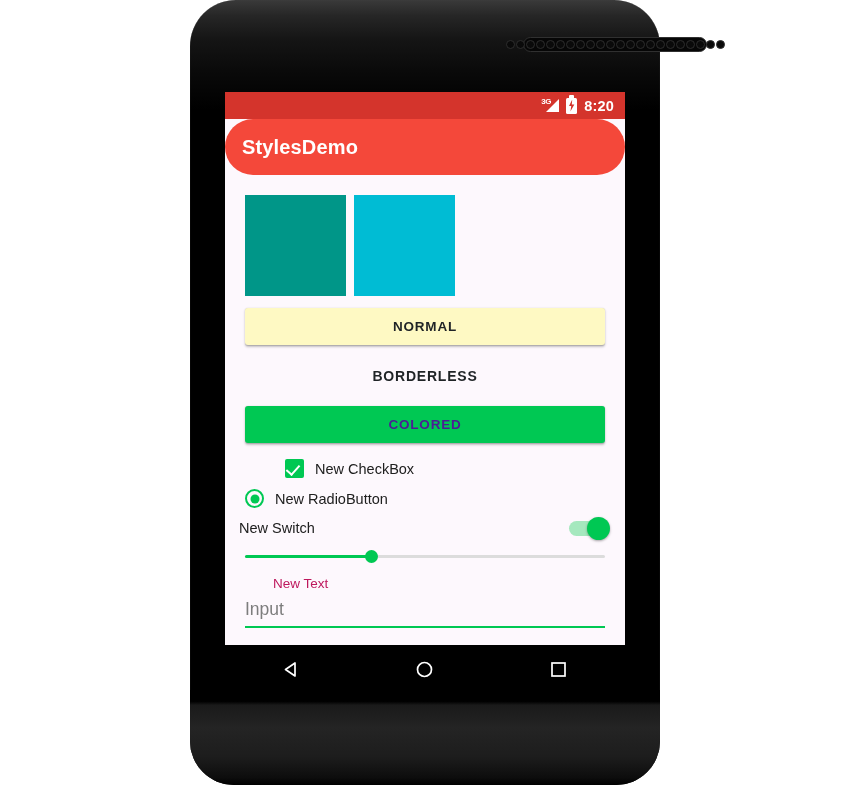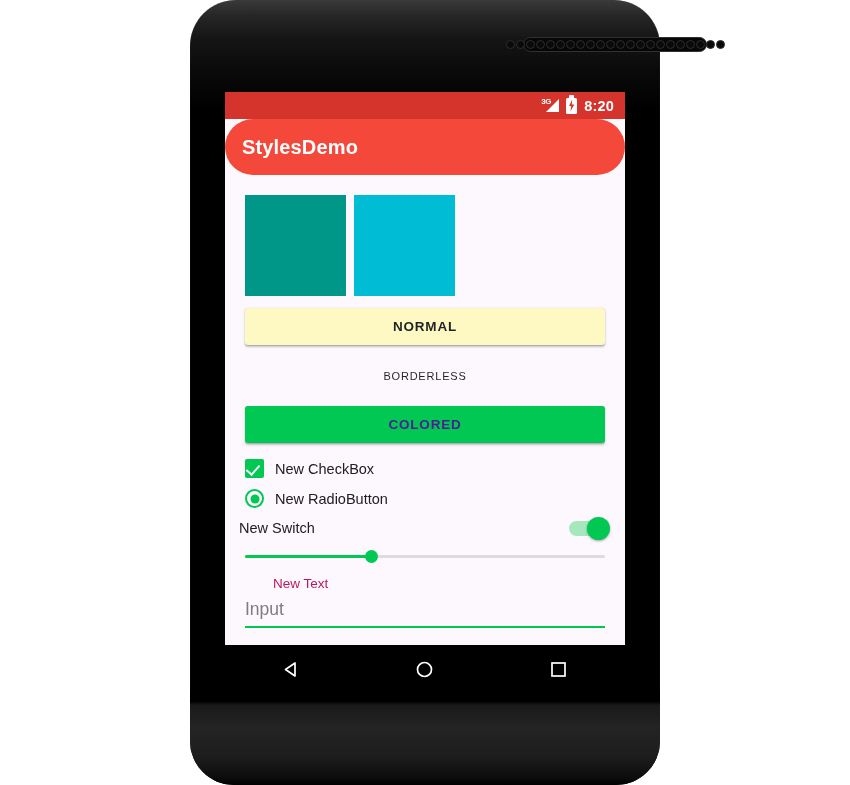--- a/index.html
+++ b/index.html
@@ -167,22 +167,22 @@
     cursor: pointer;
     display: block;
   }
   #btn-borderless {
     width: 100%;
     height: 37px;
     background: transparent;
     border: none;
     color: #1f2326;
     font-family: "Liberation Sans", sans-serif;
-    font-size: 11px;
-    font-weight: normal;
+    font-size: 14px;
+    font-weight: bold;
     letter-spacing: 0.8px;
     cursor: pointer;
     display: block;
   }
   #btn-colored {
     width: 100%;
     height: 37px;
     background: #00C853;
     border: none;
     border-radius: 3px;
@@ -196,21 +196,21 @@
     display: block;
   }
 
   
   .ctrl-row {
     display: flex;
     align-items: center;
     padding-left: 20px;
     gap: 11px;
   }
-  #checkbox-row { margin-top: 16px; }
+  #checkbox-row { margin-top: 16px; margin-left: 40px; }
   #radio-row { margin-top: 11px; }
   .ctrl-label {
     font-size: 14.5px;
     color: #202020;
   }
   #checkbox-box {
     width: 19px; height: 19px;
     background: #00C853;
     border-radius: 2px;
     position: relative;

